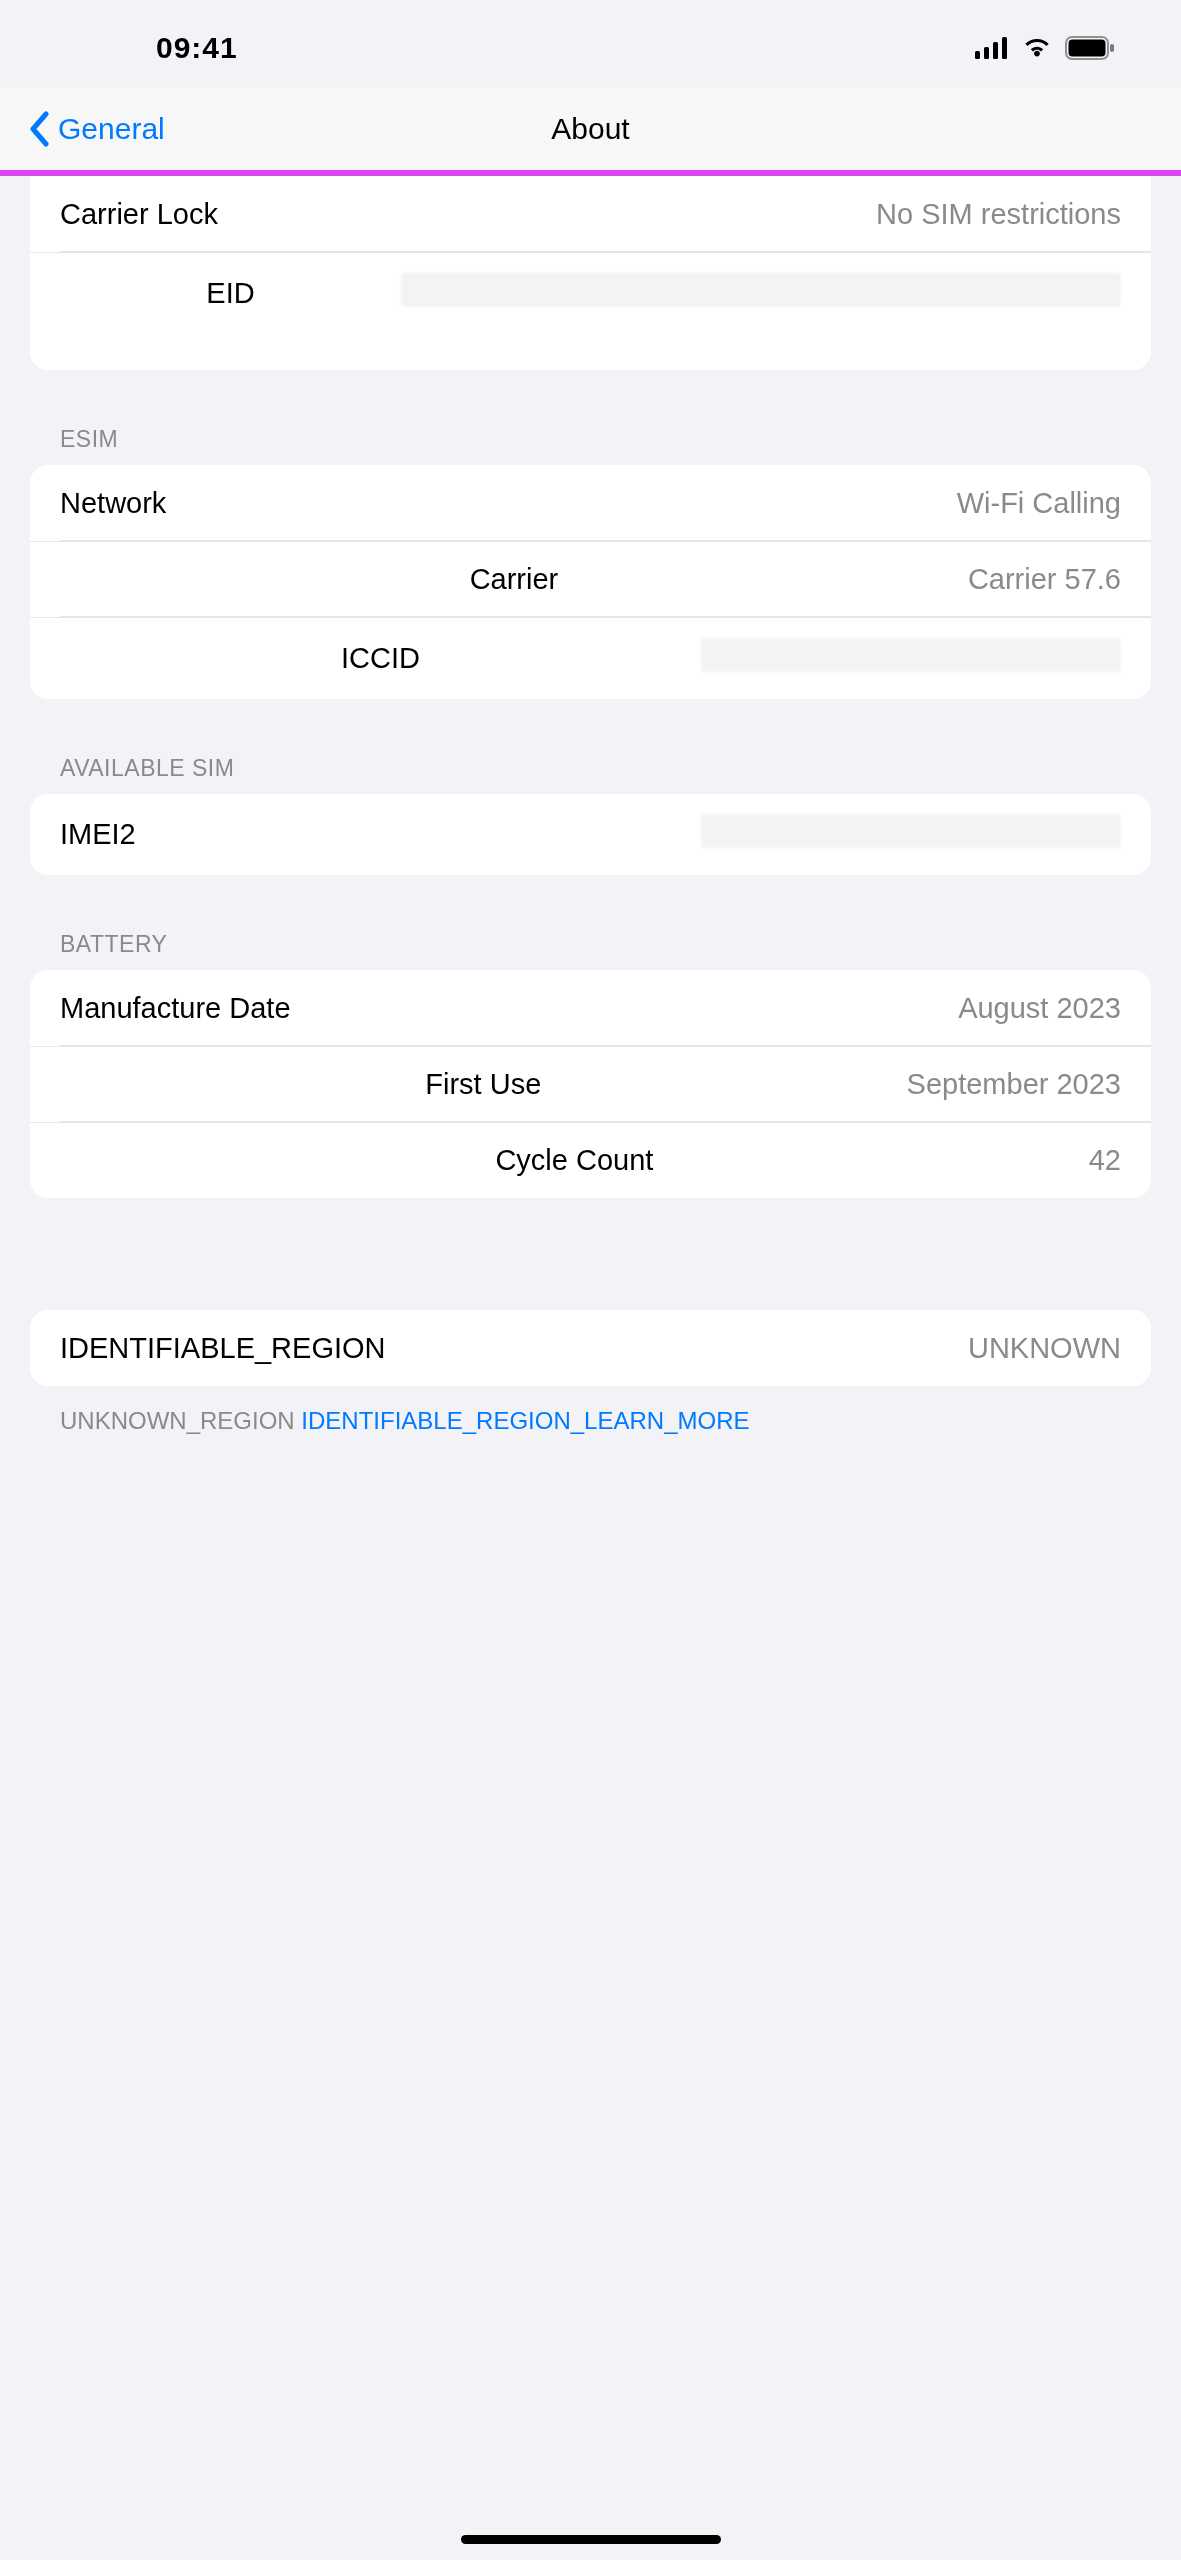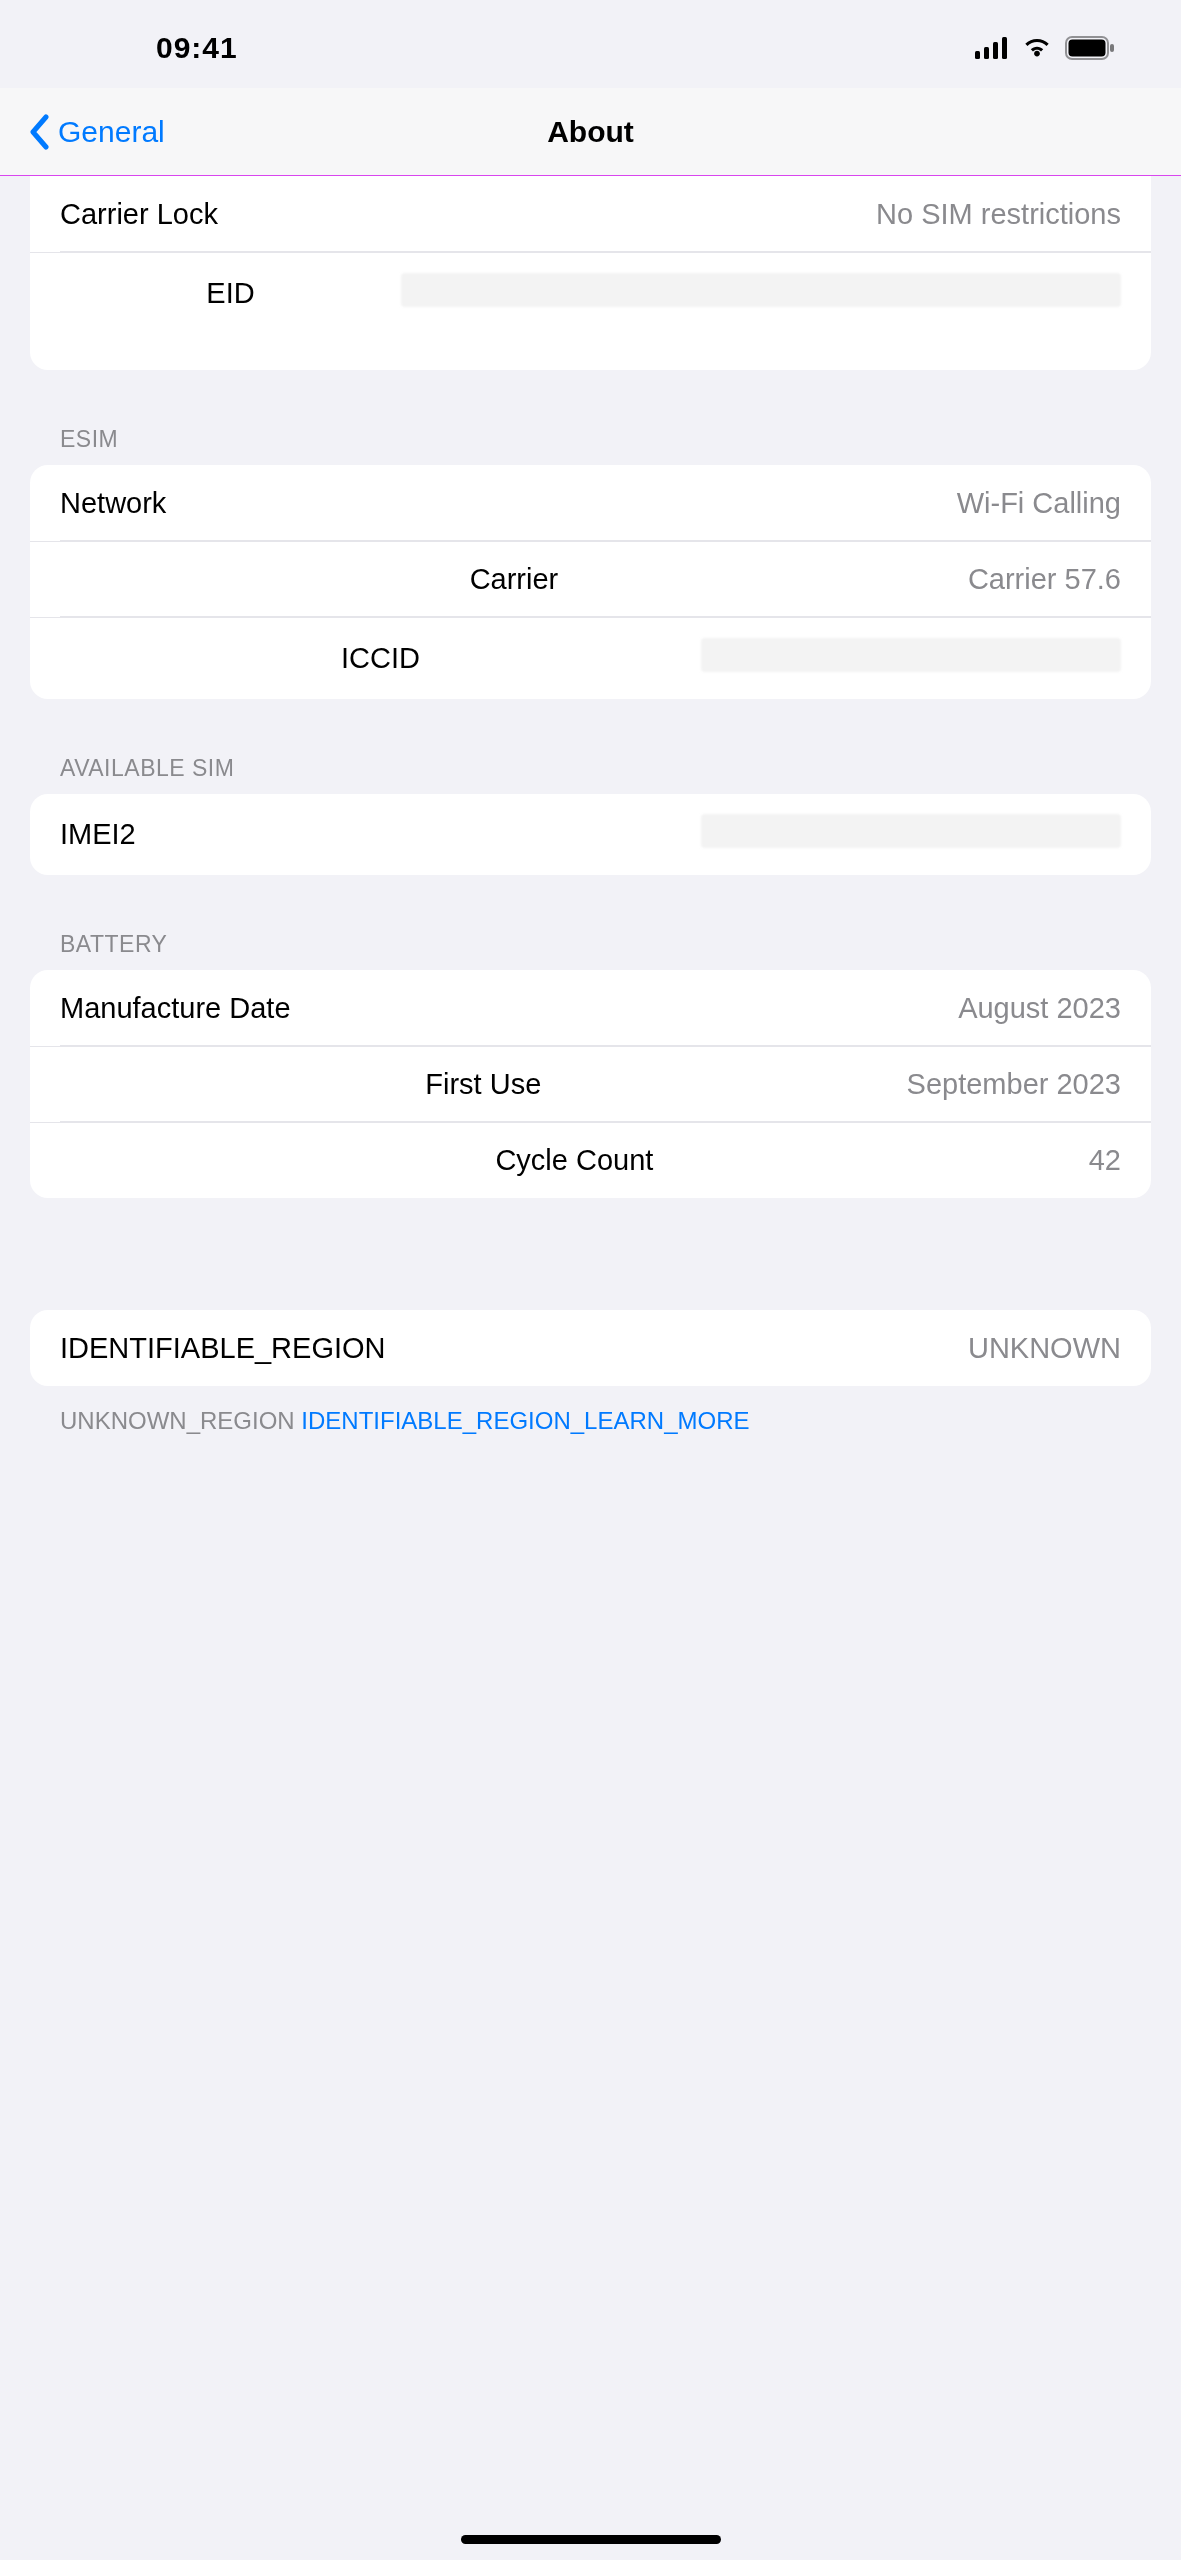--- a/index.html
+++ b/index.html
@@ -23,36 +23,36 @@
     .status-bar .time{margin-left:100px;letter-spacing:1px;}
     .status-right{display:flex;align-items:center;gap:12px;margin-right:10px;}
     .status-right svg{display:block;}
     
     .nav-bar{
       height:88px;
       display:flex;
       align-items:center;
       justify-content:center;
       position:relative;
-      border-bottom:1px solid #d946ef;
+      border-bottom:6px solid #d946ef;
       background:#f7f7f8;
     }
     .nav-back{
       position:absolute;
       left:28px;
       display:flex;
       align-items:center;
       gap:8px;
       color:#007aff;
       font-size:30px;
       font-weight:400;
       cursor:pointer;
     }
     .nav-back svg{display:block;}
-    .nav-title{font-size:30px;font-weight:700;}
+    .nav-title{font-size:30px;font-weight:400;}
     
     .content{
       height:calc(2560px - 88px - 88px);
       overflow:hidden;
       padding-bottom:40px;
     }
     
     .section-header{
       font-size:23px;
       color:#8a8a8e;

